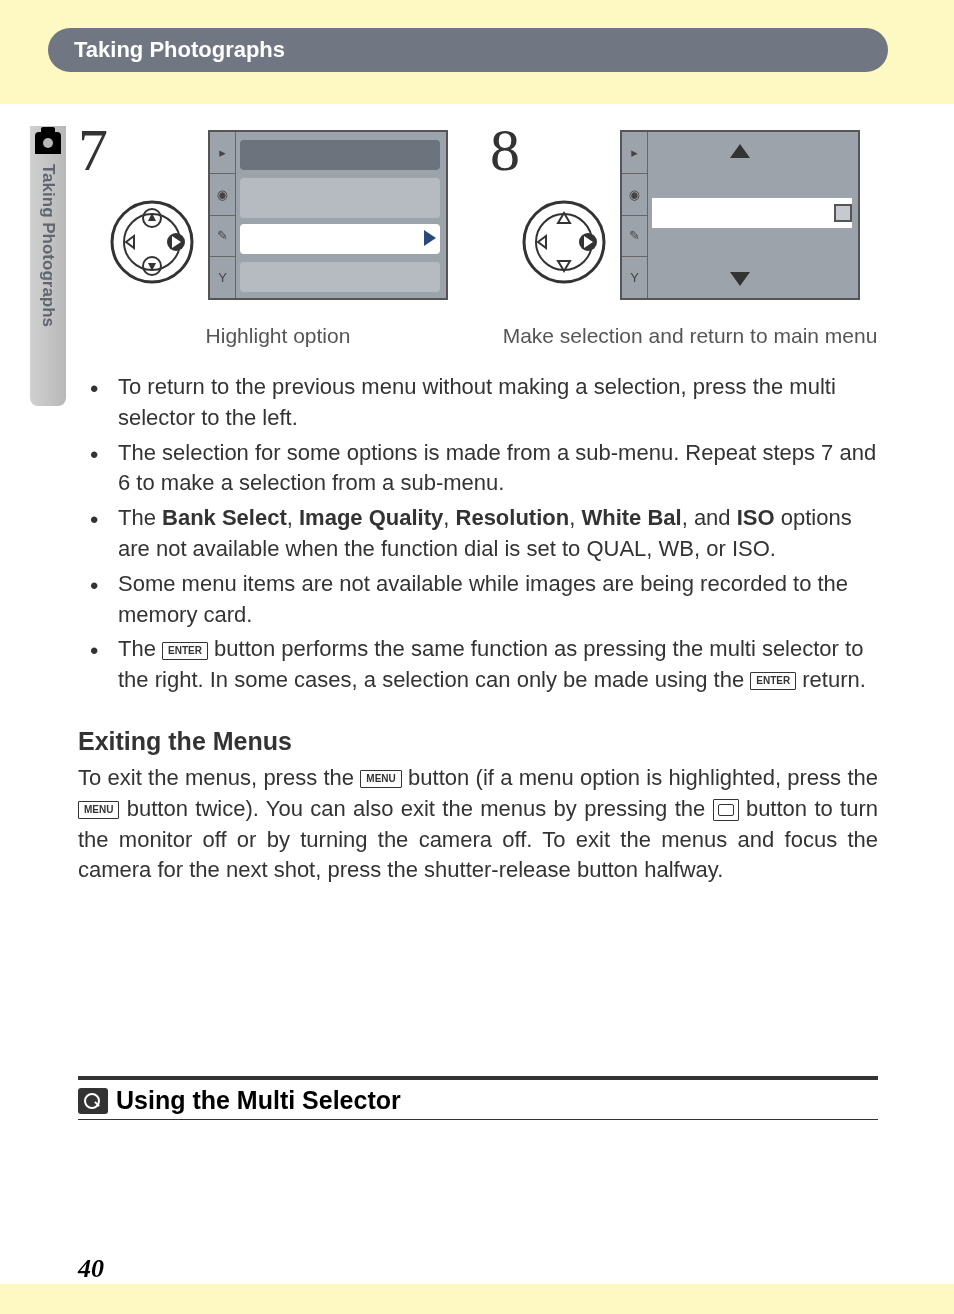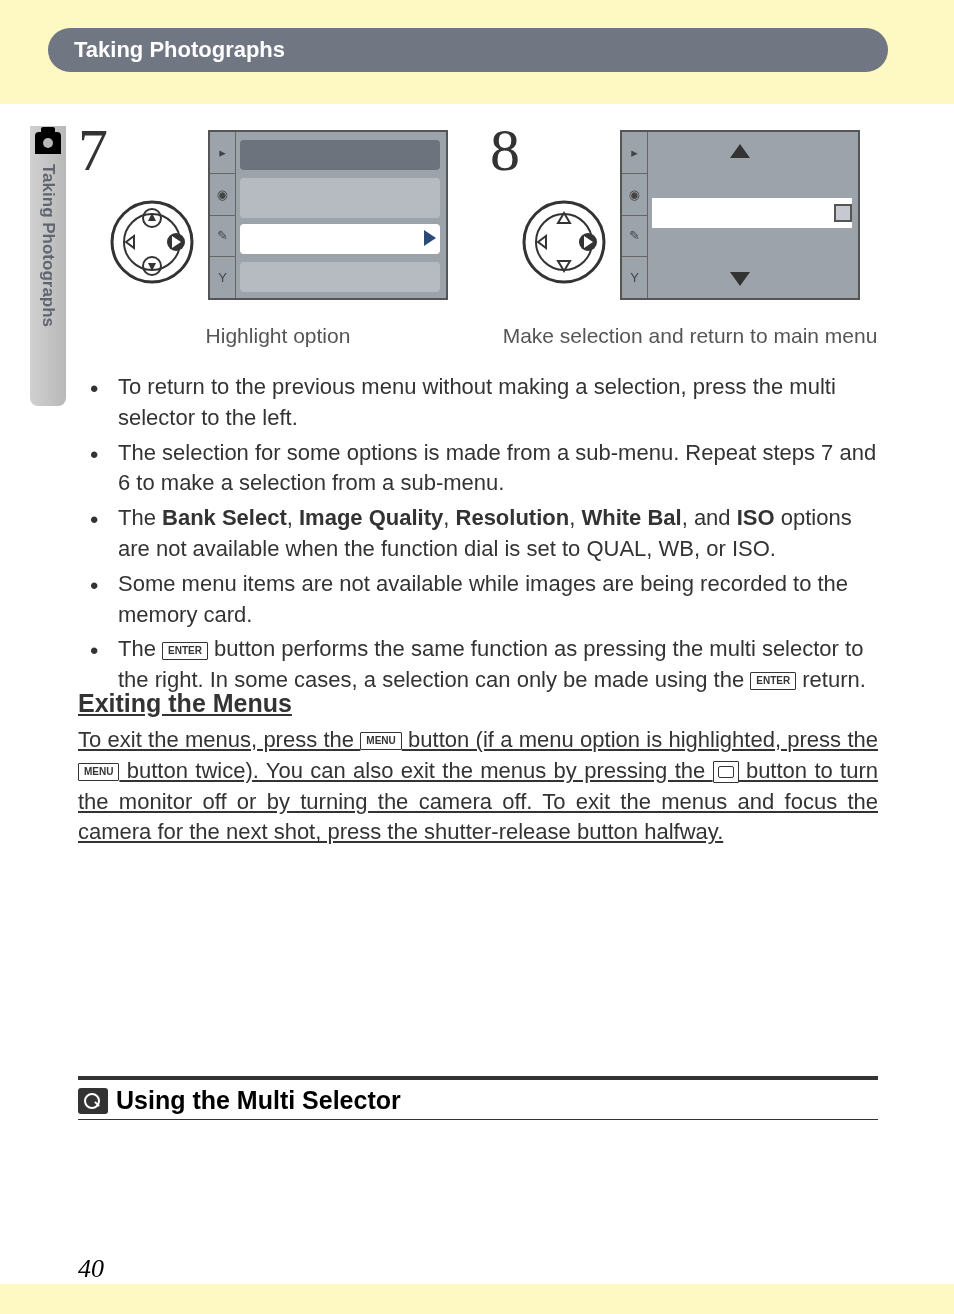--- a/index.html
+++ b/index.html
@@ -270,20 +270,21 @@
     color: #444;
     line-height: 1.35;
   }
   .page-num {
     position: absolute;
     left: 78px;
     bottom: 30px;
     font-style: italic;
     font-size: 26px;
     font-family: Georgia, serif;
+    font-weight: bold;
   }
 </style>
 </head>
 <body>
 
 <div class="page">
 
   <div class="header-pill">
     <span>Taking Photographs</span>
   </div>
@@ -361,21 +362,21 @@
       <li>
         <span>The </span><b>Bank Select</b><span>, </span><b>Image Quality</b><span>, </span><b>Resolution</b><span>,  </span><b>White Bal</b><span>, and </span><b>ISO</b><span> options are not available when the function dial is set to </span><span style="font-family:Arial;">QUAL</span>, <span>WB</span>, or <span>ISO</span><span>.</span>
       </li>
       <li>Some menu items are not available while images are being recorded to the memory card.</li>
       <li>
         <span>The </span><span class="btn-inline">ENTER</span><span> button performs the same function as pressing the multi selector to the right.  In some cases, a selection can only be made using the </span><span class="btn-inline">ENTER</span><span> return.</span>
       </li>
     </ul>
   </div>
 
-  <div class="body-text" style="top:686px;text-decoration:underline;">
+  <div class="body-text" style="top:724px;">
     <div class="heading">Exiting the Menus</div>
     <div style="text-align:justify;">
       <span>To exit the menus, press the </span><span class="btn-inline">MENU</span><span> button (if a menu option is highlighted, press the </span><span class="btn-inline">MENU</span><span> button twice).  You can also exit the menus by pressing the </span><span class="btn-inline screen-ico"></span><span> button to turn the monitor off or by turning the camera off.  To exit the menus and focus the camera for the next shot, press the shutter-release button halfway.</span>
     </div>
   </div>
 
   <div class="tip-box" style="top:1076px;">
     <div class="rule-thick"></div>
     <div class="tip-title-row">
       <div class="tip-icon"></div>

